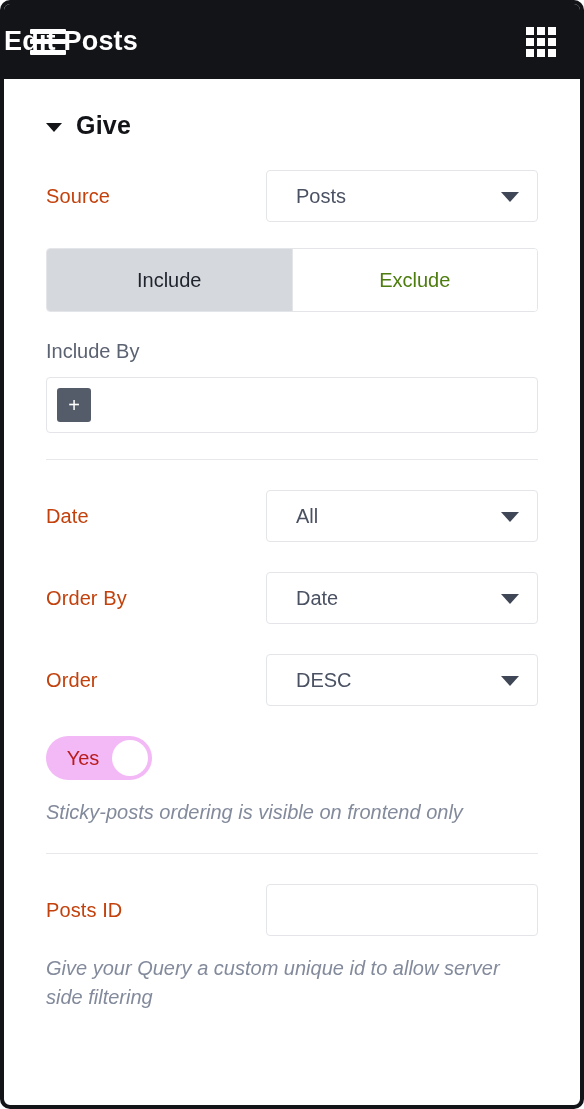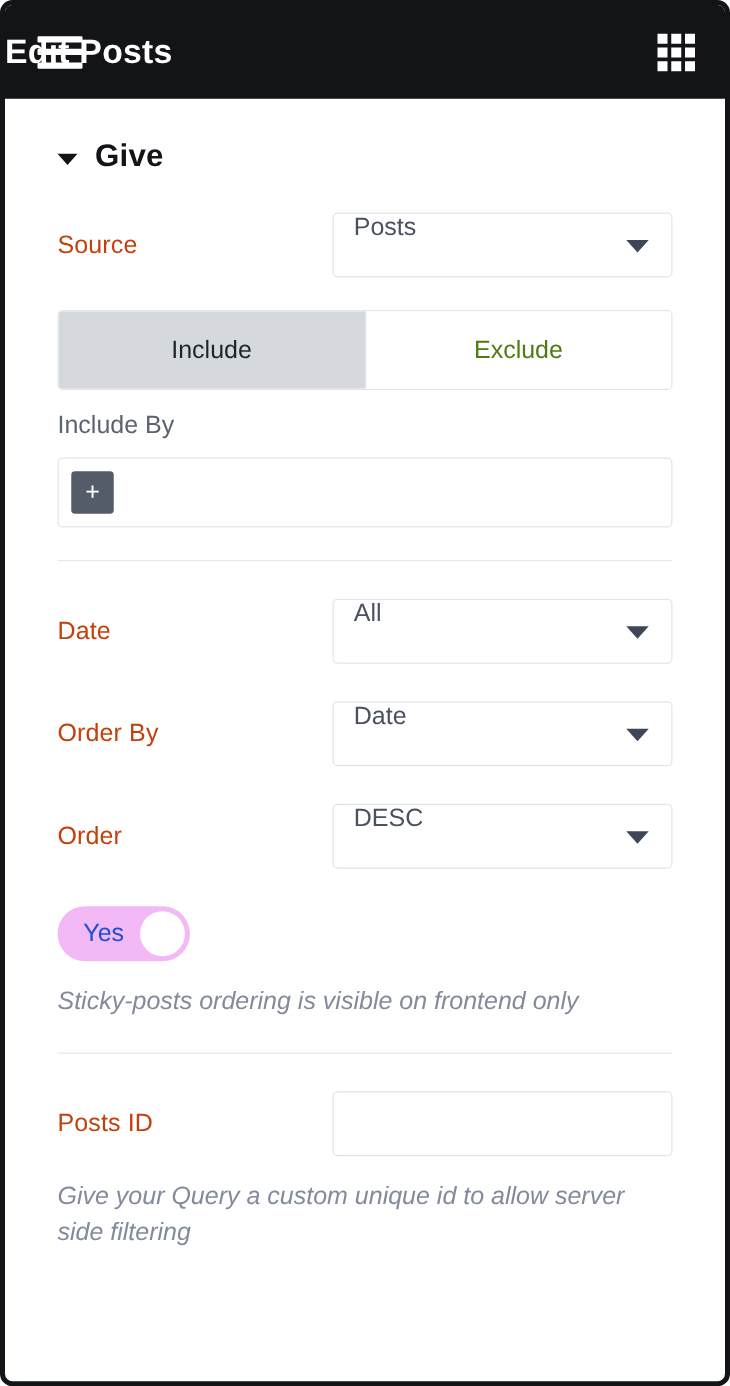--- a/index.html
+++ b/index.html
@@ -120,21 +120,22 @@
 
   
   .select {
     position: relative;
     width: 272px;
     height: 52px;
     border: 1px solid #e3e5e9;
     border-radius: 4px;
     background: #ffffff;
     display: flex;
-    padding: 0 16px;
+    align-items: center;
+    padding: 0 29px;
     cursor: pointer;
   }
   .select-value {
     font-size: 20px;
     color: #4a5162;
   }
   .select-caret {
     position: absolute;
     right: 18px;
     top: 50%;
@@ -167,21 +168,21 @@
   .seg.active {
     background: #d5d8dd;
     color: #1f232c;
   }
   .seg + .seg { border-left: 1px solid #e3e5e9; }
 
   
   .field-label {
     font-size: 20px;
     color: #5b6271;
-    margin: 17px 20px 0 20px;
+    margin: 28px 20px 0 20px;
   }
   .tagbox {
     margin: 14px 20px 0 20px;
     height: 56px;
     border: 1px solid #e3e5e9;
     border-radius: 4px;
     background: #ffffff;
     display: flex;
     align-items: center;
     padding: 0 10px;
@@ -218,21 +219,21 @@
     align-items: center;
     justify-content: flex-start;
     padding: 0 4px;
     cursor: pointer;
     position: relative;
   }
   .toggle-text {
     flex: 1;
     text-align: center;
     font-size: 20px;
-    color: #1d4ed8;
+    color: #b91c1c;
     padding-left: 4px;
   }
   .knob {
     width: 36px;
     height: 36px;
     border-radius: 50%;
     background: #ffffff;
     flex: none;
   }
 

